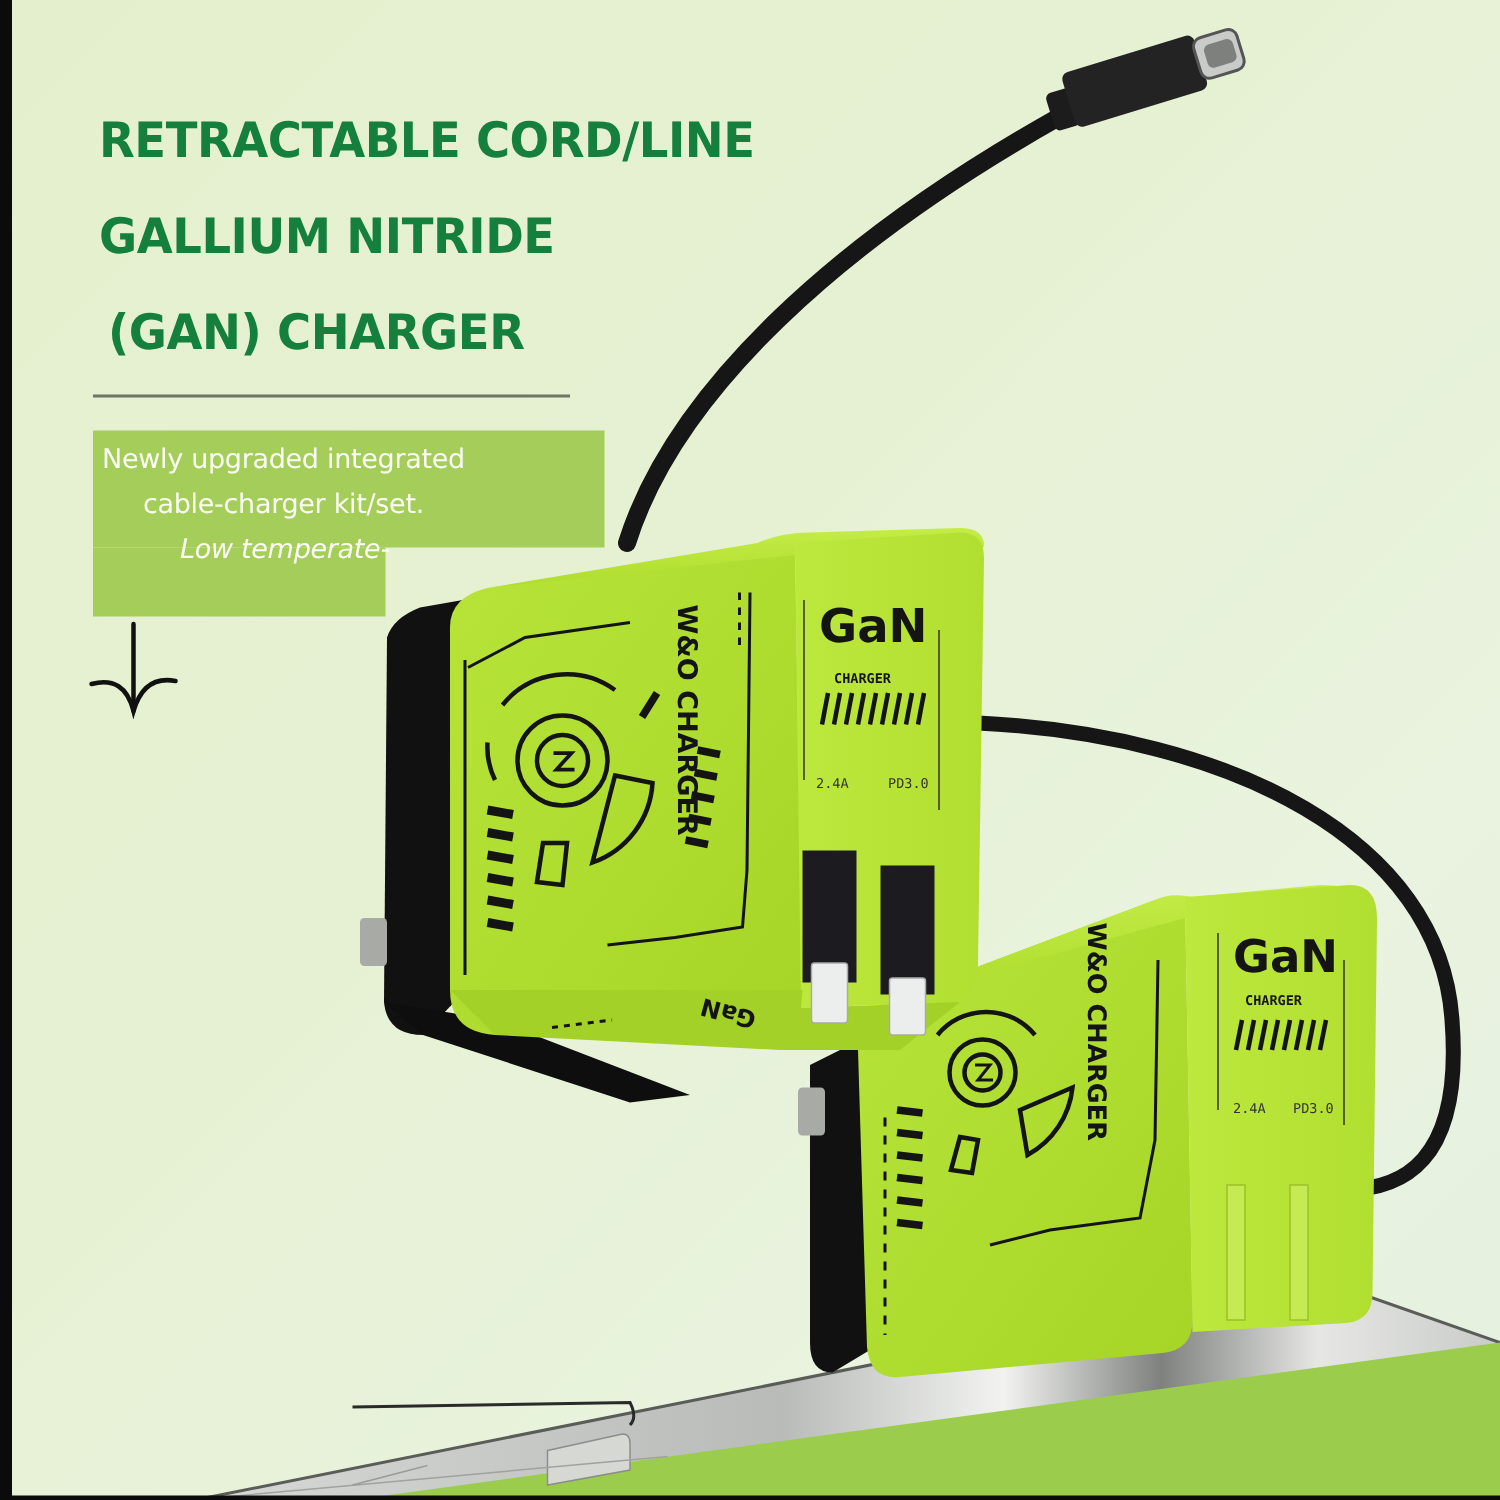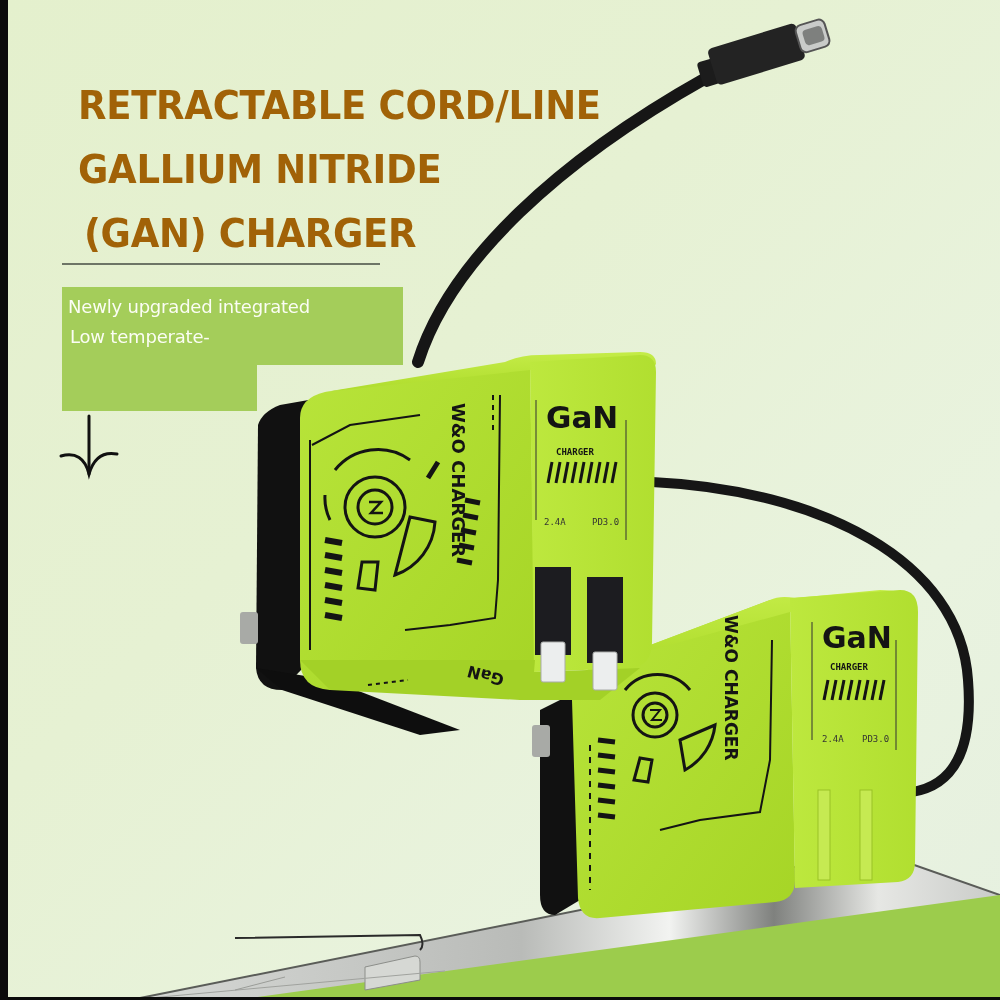--- a/index.html
+++ b/index.html
@@ -5,45 +5,45 @@
   html, body { margin: 0; padding: 0; }
   body {
     width: 1000px; height: 1000px; overflow: hidden; position: relative;
     background: linear-gradient(135deg, #e4f0cd 0%, #e6f1d3 40%, #e9f3df 75%, #e6f0e0 100%);
     font-family: "Liberation Sans", sans-serif;
   }
   .edge-left { position: absolute; left: 0; top: 0; width: 8px; height: 1000px; background: #0b0b0b; z-index: 50; }
   .edge-bottom { position: absolute; left: 0; bottom: 0; width: 1000px; height: 3px; background: #0b0b0b; z-index: 50; }
 
   .headline {
-    position: absolute; left: 66px; top: 62px; margin: 12px;
+    position: absolute; left: 66px; top: 62px; margin: 0;
     font-family: "DejaVu Sans", sans-serif; font-weight: 900;
-    font-size: 37px; line-height: 64px; letter-spacing: -0.3px;
-    color: #a16207; z-index: 20;
+    font-size: 31px; line-height: 64px; letter-spacing: -0.3px;
+    color: #15803d; z-index: 20;
   }
   .headline div { white-space: nowrap; transform: scaleY(1.05); transform-origin: left; }
   .headline .l3 { padding-left: 6px; }
 
   .divider { position: absolute; left: 62px; top: 263px; width: 318px; height: 2px; background: #6d7566; z-index: 20; }
 
   .callout-top {
     position: absolute; left: 62px; top: 287px; width: 341px; height: 78px;
     background: #a4cd5a; z-index: 20;
   }
   .callout-bottom {
     position: absolute; left: 62px; top: 365px; width: 195px; height: 46px;
     background: #a4cd5a; z-index: 20;
   }
   .callout-text {
     position: absolute; left: 68px; top: 292px; z-index: 21;
     font-family: "DejaVu Sans", sans-serif; font-size: 18px; line-height: 30px;
     color: #fbfdf4; letter-spacing: -0.2px;
   }
-  .callout-text div { white-space: nowrap; }
-  .callout-text .indent { padding-left: 2px; }
+  .callout-text div { white-space: nowrap; text-align: center; }
+  .callout-text .indent { padding-left: 2px; font-style: italic; }
 
   .arrow { position: absolute; left: 58px; top: 414px; width: 62px; height: 66px; z-index: 20; }
 
   .scene { position: absolute; left: 0; top: 0; width: 1000px; height: 1000px; z-index: 5; }
 </style>
 </head>
 <body>
 
 <div class="edge-left"></div>
 <div class="edge-bottom"></div>
@@ -226,19 +226,20 @@
   <div>GALLIUM NITRIDE</div>
   <div class="l3">(GAN) CHARGER</div>
 </h1>
 
 <div class="divider"></div>
 
 <div class="callout-top"></div>
 <div class="callout-bottom"></div>
 <div class="callout-text">
   <div>Newly upgraded integrated</div>
+  <div>cable-charger kit/set.</div>
   <div class="indent">Low temperate-</div>
 </div>
 
 <svg class="arrow" viewBox="0 0 62 66" xmlns="http://www.w3.org/2000/svg">
   <path d="M 31 2 L 31 60" stroke="#111" stroke-width="3" fill="none" stroke-linecap="round"></path>
   <path d="M 3 42 Q 25 36 31 60 Q 38 36 59 40" stroke="#111" stroke-width="3" fill="none" stroke-linecap="round"></path>
 </svg>
 
 </body></html>

